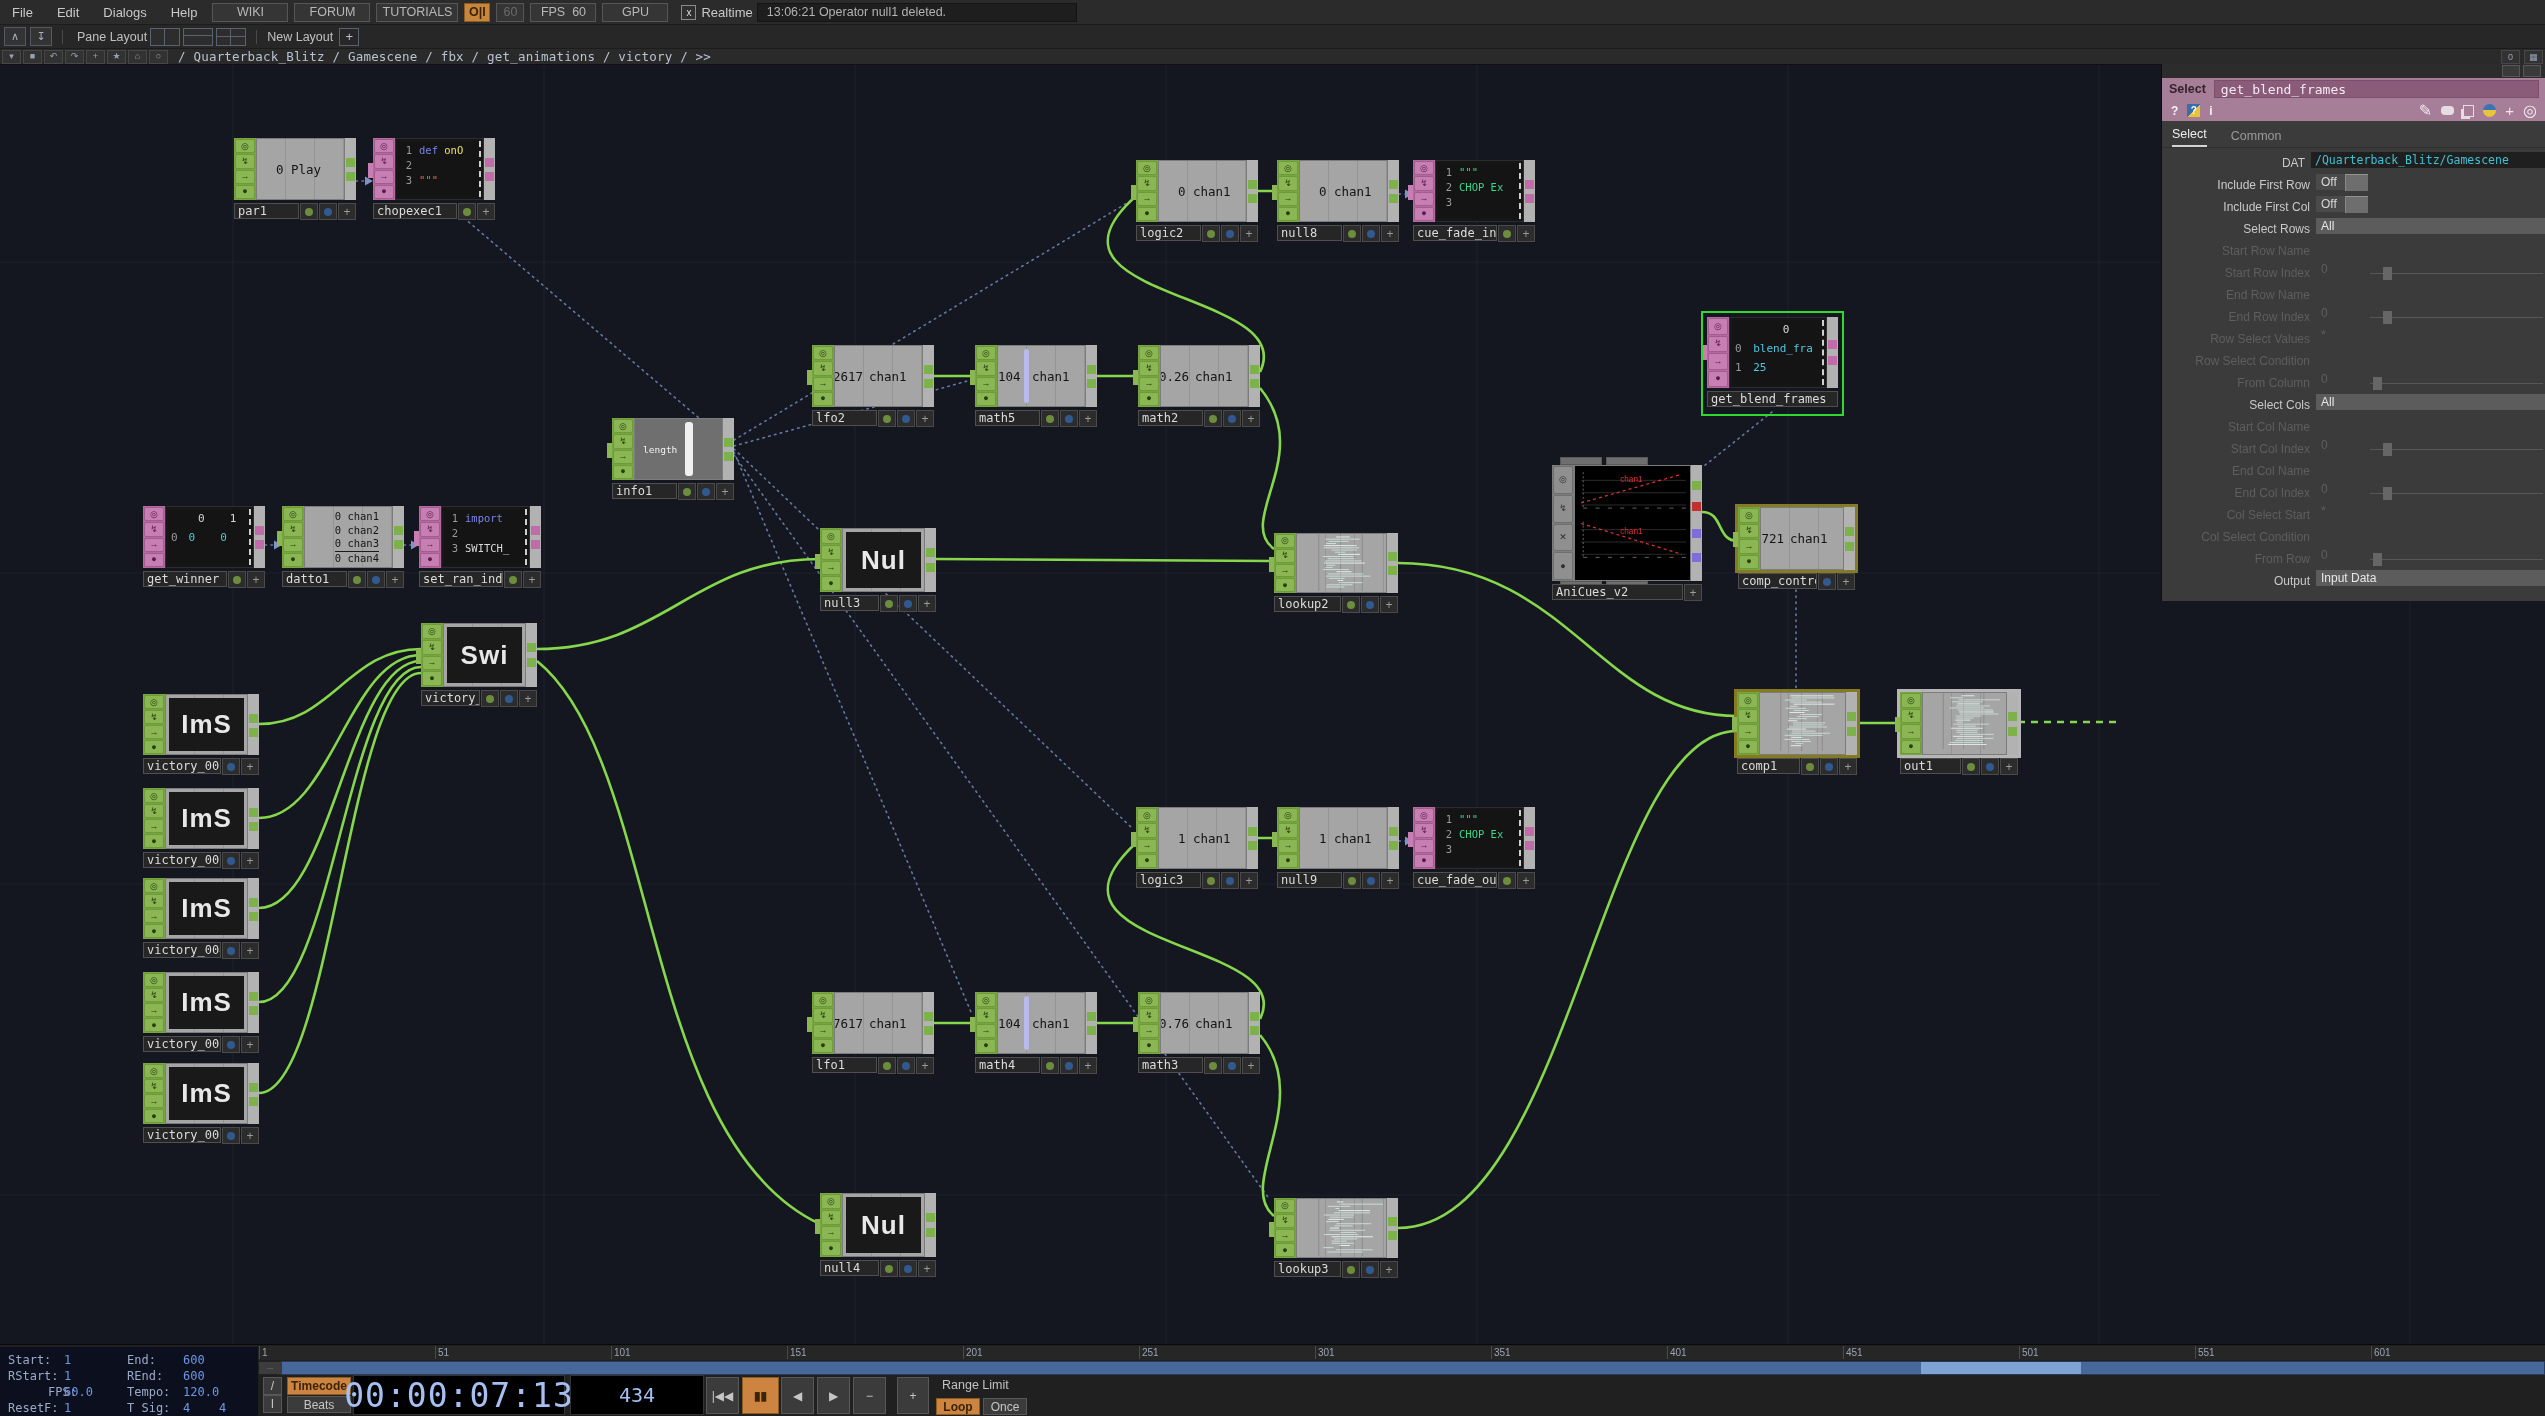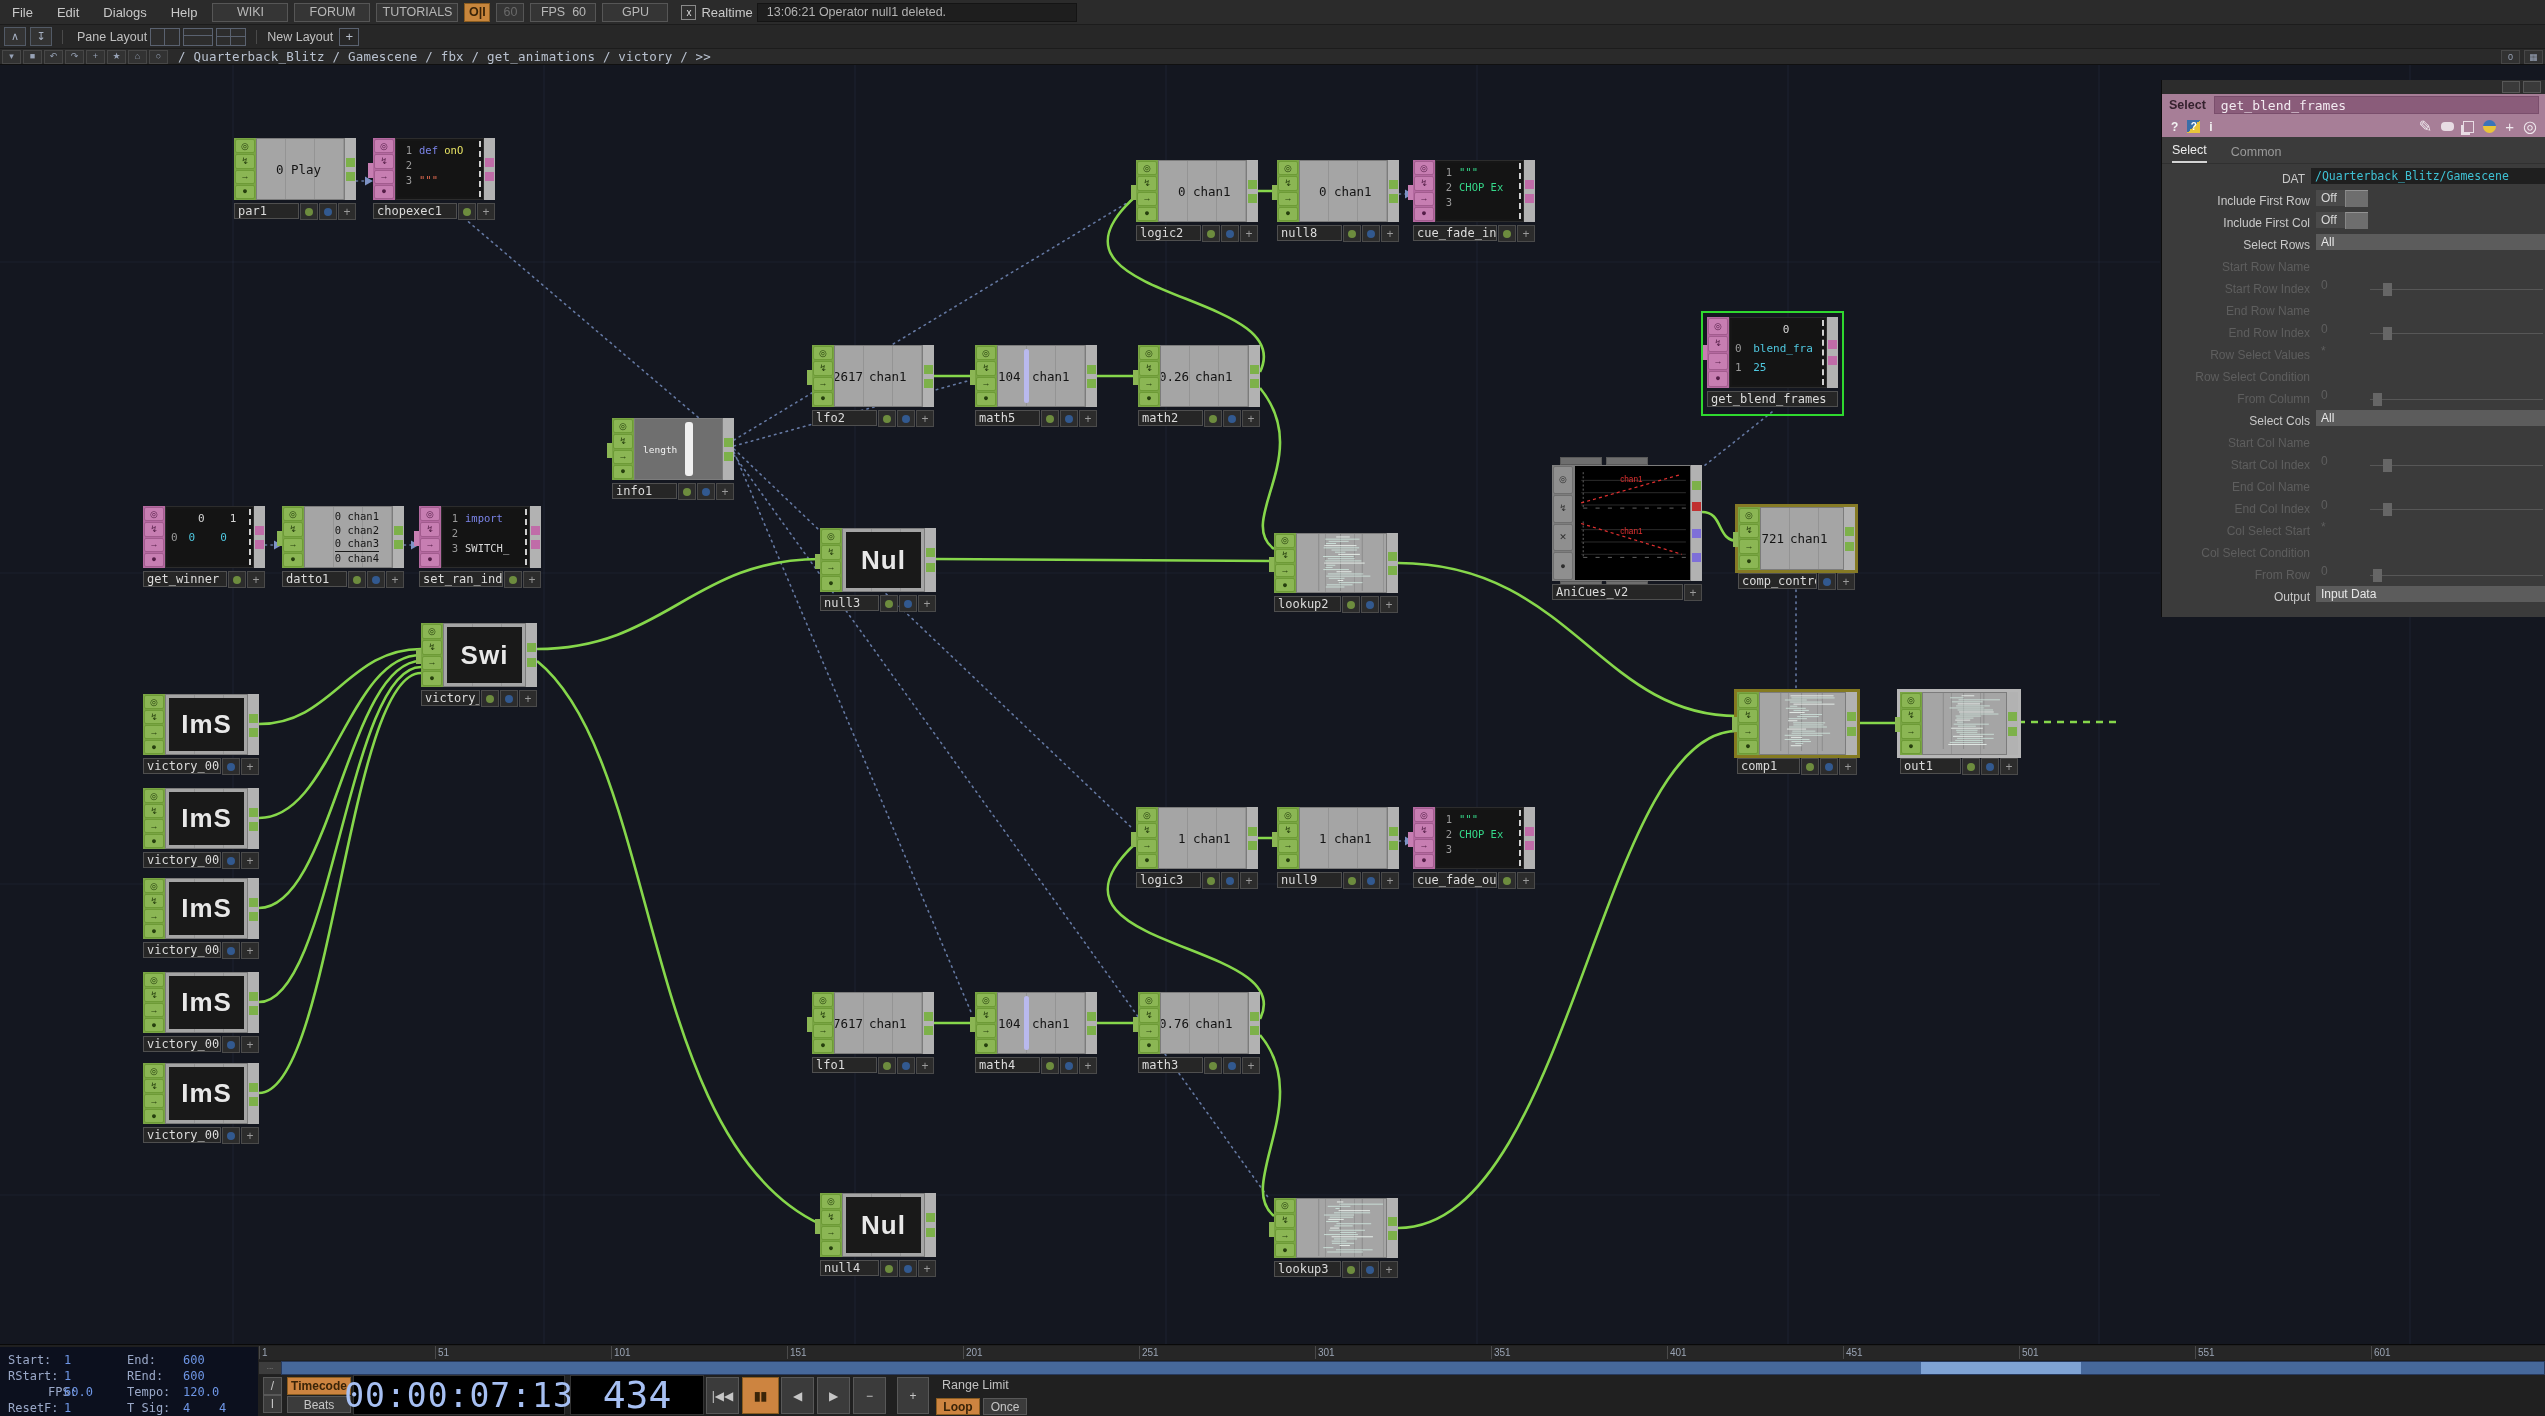--- a/index.html
+++ b/index.html
@@ -84,21 +84,21 @@
   .tc.num{color:#9a9a9a}.tc.hdr{color:#d6d6d6;text-align:center}.tc.val{color:#4fc8e0}
   .bigtxt{position:absolute;inset:3px;background:#191919;display:flex;align-items:center;
           justify-content:center;color:#e8e8e8;font:bold 26px "Liberation Sans",sans-serif;letter-spacing:1px}
   .infobar{position:absolute;top:3px;bottom:3px;width:8px;background:#f0f0f0;border-radius:3px}
   .infolbl{position:absolute;top:50%;transform:translateY(-50%);font:9.5px "DejaVu Sans Mono",monospace;color:#f2f2f2}
   .wavesvg{position:absolute;inset:0}
   .toptabs,.bottabs{position:absolute;display:flex;gap:4px}
   .ttab{width:40px;height:6px;background:#6e6e6e;border:1px solid #585858}
 
   
-  .panel{position:absolute;left:2162px;top:80px;width:383px;height:537px;background:#3b3b3b;z-index:9;
+  .panel{position:absolute;left:2162px;top:64px;width:383px;height:537px;background:#3b3b3b;z-index:9;
          box-shadow:-1px 0 0 #0c0c0c}
   .pwin{height:13px;background:#2c2c2c;display:flex;justify-content:flex-end;gap:3px;padding:1px 4px 0 0}
   .pwb{width:16px;height:10px;background:#3a3a3a;border:1px solid #575757}
   .phead{background:#a77e97}
   .ph1{height:22px;display:flex;align-items:center}
   .ptype{color:#35222e;font-weight:bold;font-size:12.5px;padding:0 6px 0 7px}
   .pname{flex:1;margin:2px 6px 2px 2px;background:#8a5c7a;border:1px solid #7a4e6c;color:#f2eaf0;
          font-size:13px;padding:0 6px;height:16px;display:flex;align-items:center}
   .ph2{height:21px;display:flex;align-items:center;position:relative;color:#f2f2f2}
   .phic{margin-left:9px;font-size:12px;font-weight:bold}
@@ -1462,21 +1462,21 @@
   <div class="tl-dots">...</div>
   <div class="tl-scroll">
     <span class="tl-bright" style="left:1639px;width:160px"></span>
   </div>
 
   <span class="tbtn" style="left:263px;top:1377px;width:17px;height:16px">/</span>
   <span class="tbtn" style="left:263px;top:1395px;width:17px;height:16px">I</span>
   <span class="tbtn orange" style="left:287px;top:1377px;width:62px;height:16px">Timecode</span>
   <span class="tbtn" style="left:287px;top:1396px;width:62px;height:15px">Beats</span>
   <span class="lcd" style="left:353px;top:1375px;width:210px;height:38px;font-size:33px;letter-spacing:1px">00:00:07:13</span>
-  <span class="lcd" style="left:570px;top:1375px;width:132px;height:38px;font-size:38px">434</span>
+  <span class="lcd" style="left:570px;top:1375px;width:132px;height:38px;font-size:20px">434</span>
   <span class="tbtn" style="left:706px;top:1377px;width:31px;height:35px">|◀◀</span>
   <span class="tbtn orange" style="left:742px;top:1377px;width:35px;height:35px">▮▮</span>
   <span class="tbtn" style="left:781px;top:1377px;width:31px;height:35px">◀</span>
   <span class="tbtn" style="left:817px;top:1377px;width:31px;height:35px">▶</span>
   <span class="tbtn" style="left:853px;top:1377px;width:31px;height:35px">−</span>
   <span class="tbtn" style="left:897px;top:1377px;width:30px;height:35px">+</span>
   <span class="rangelab" style="left:942px;top:1378px">Range Limit</span>
   <span class="tbtn orange" style="left:936px;top:1398px;width:42px;height:15px">Loop</span>
   <span class="tbtn" style="left:983px;top:1398px;width:42px;height:15px">Once</span>
 

